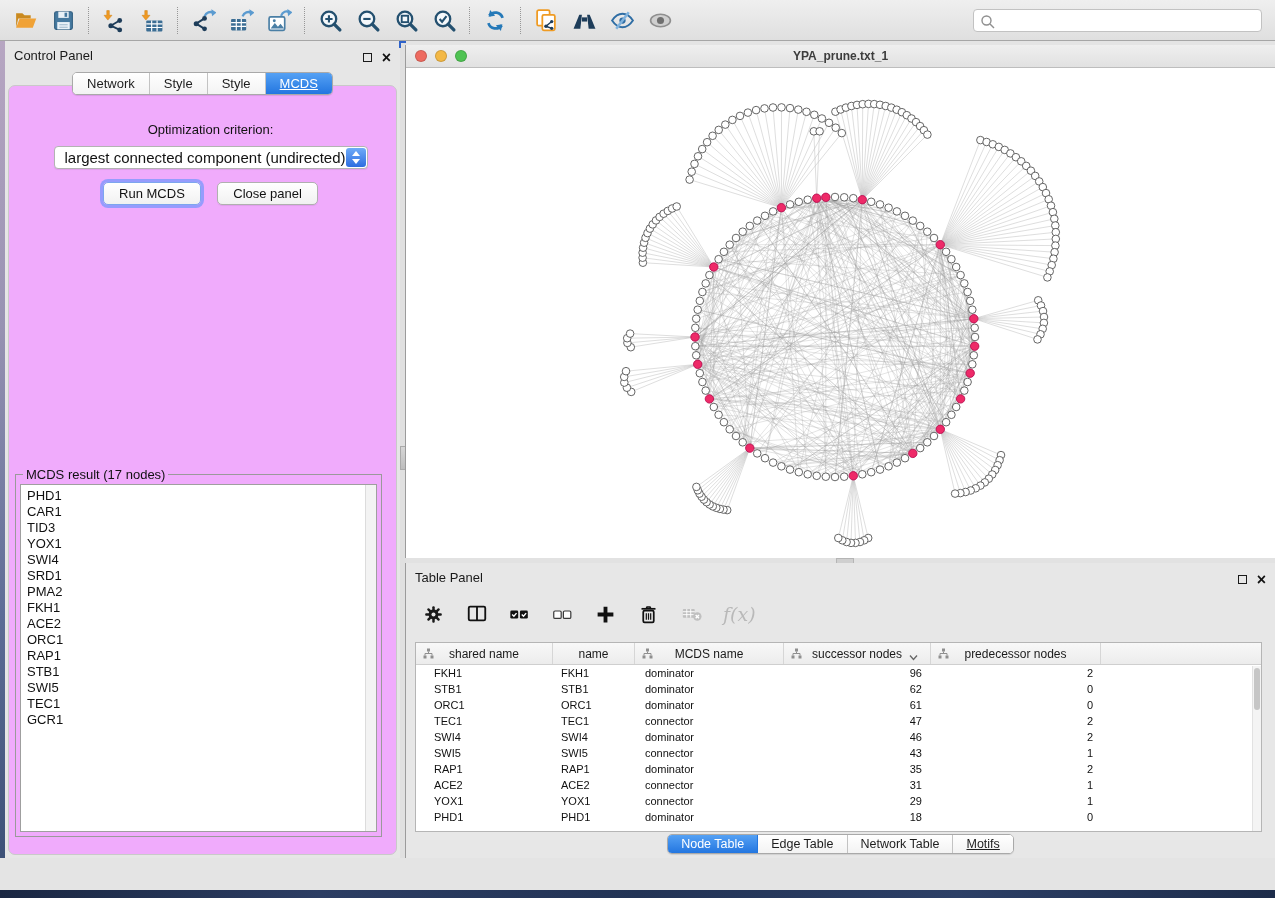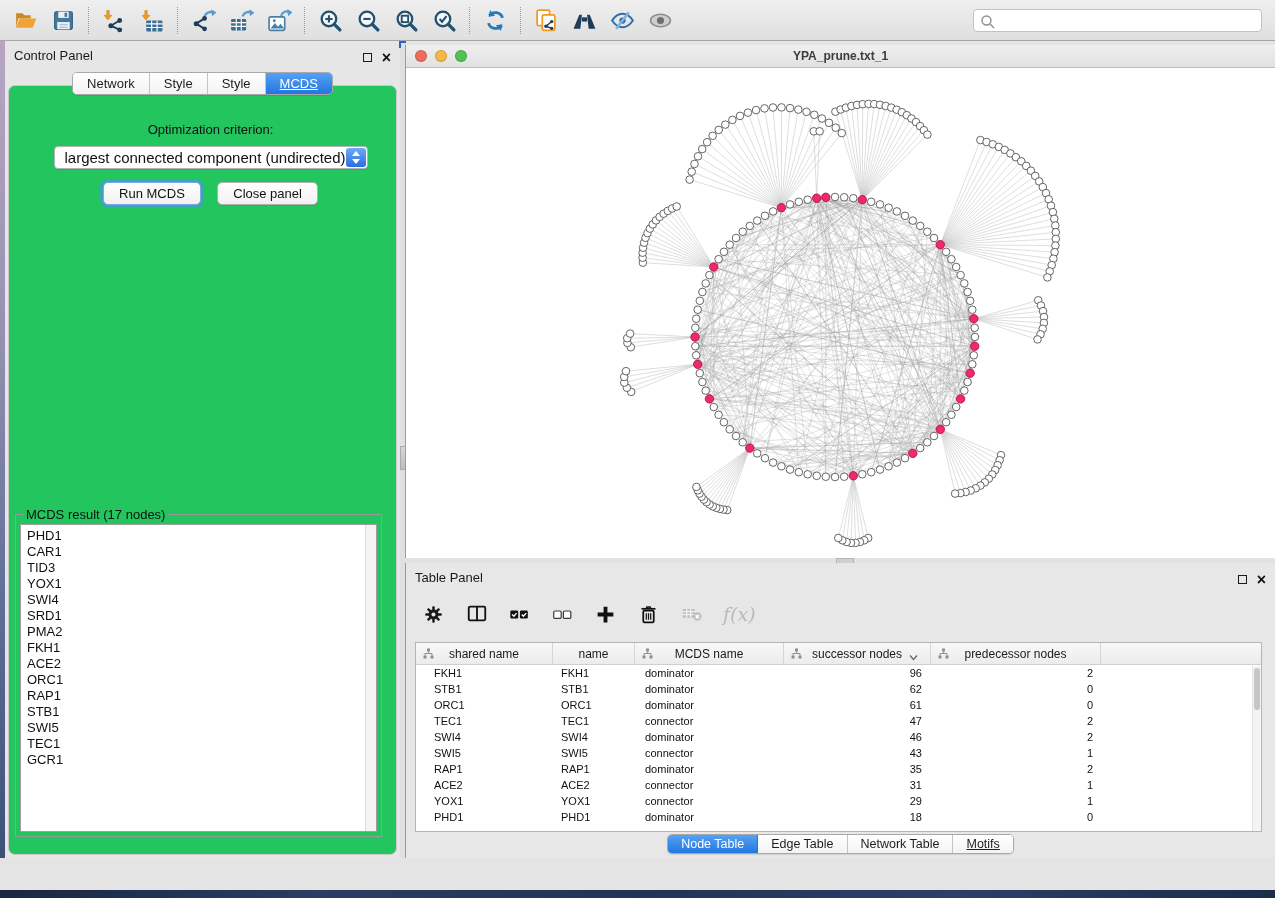--- a/index.html
+++ b/index.html
@@ -36,41 +36,41 @@
 
   .seg { display:inline-flex; background:#fff; border:1px solid #a9a9a9; border-radius:5px;
     overflow:hidden; box-shadow:0 1px 1px rgba(0,0,0,.10); }
   .seg-btn { padding:3px 14px; font-size:13px; color:#1d1d1d; border-right:1px solid #c3c3c3;
     background:linear-gradient(#ffffff,#f3f3f3); white-space:nowrap; }
   .seg-btn:last-child { border-right:none;text-decoration:underline; }
   .seg-btn.sel { background:linear-gradient(#55a1f4,#2376e0); color:#fff; border-right-color:#2376e0; }
   .cp-tabs { position:absolute; left:0; right:0; top:31px; display:flex; justify-content:center; z-index:2;align-items:center; }
 
   .cp-body { position:absolute; left:3px; right:3px; top:44px; bottom:3px;
-    background:#22c55e; border:1px solid #c9c9c9; border-radius:7px;padding-left:16px; }
+    background:#f0abfc; border:1px solid #c9c9c9; border-radius:7px;padding-left:16px; }
   .opt-label { display:block; text-align:center; margin-top:36px; font-size:13px; color:#111; }
   .mac-select { position:relative; width:314px; height:23px; margin:9px auto 0; background:#fff;
     border:1px solid #b3b3b3; border-radius:4px; box-shadow:0 1px 1px rgba(0,0,0,.07); }
   .mac-select .val { line-height:21px; padding-left:10px; font-size:15px; color:#111;
     white-space:nowrap; overflow:hidden; }
   .stepper { position:absolute; right:1px; top:1px; bottom:1px; width:20px; border-radius:3px;
     background:linear-gradient(#6fabf8,#2d6de0); display:flex; flex-direction:column;
     align-items:center; justify-content:center; gap:3px; }
   .tri-up { width:0; height:0; border-left:4px solid transparent; border-right:4px solid transparent;
     border-bottom:5px solid #fff; }
   .tri-dn { width:0; height:0; border-left:4px solid transparent; border-right:4px solid transparent;
     border-top:5px solid #fff; }
   .btn-row { text-align:center; margin-top:13px; }
   .mac-btn { display:inline-block; padding:3px 15px; font-size:13px; color:#111;
     border:1px solid #b0b0b0; border-radius:5px; background:linear-gradient(#ffffff,#f1f1f1);
     box-shadow:0 1px 1px rgba(0,0,0,.07); margin:0 6px; }
   .mac-btn.focus { box-shadow:0 0 0 3px rgba(77,144,254,.55); border-color:#7da6ee; }
 
   .mcds-fieldset { position:absolute; left:6px; right:14px; top:381px; bottom:17px;
-    border:1px solid #9a9a9a; padding:2px;margin-top:40px; }
+    border:1px solid #9a9a9a; padding:2px; }
   .mcds-fieldset legend { font-size:13px; color:#111; padding:0 3px; margin-left:5px; }
   .list-box { position:absolute; left:4px; right:4px; top:2px; bottom:4px; background:#fff;
     border:1px solid #9f9f9f; overflow:hidden; }
   .list-scroll { position:absolute; right:0; top:0; bottom:0; width:11px; background:#f3f3f3;
     border-left:1px solid #dcdcdc; }
   .mcds-list { list-style:none; padding:3px 0 0 6px; }
   .mcds-list li { font-size:13px; line-height:16px; color:#111; }
 
   
   .v-splitter { position:absolute; left:400px; top:41px; width:6px; height:817px; background:#e0e0e0; }

